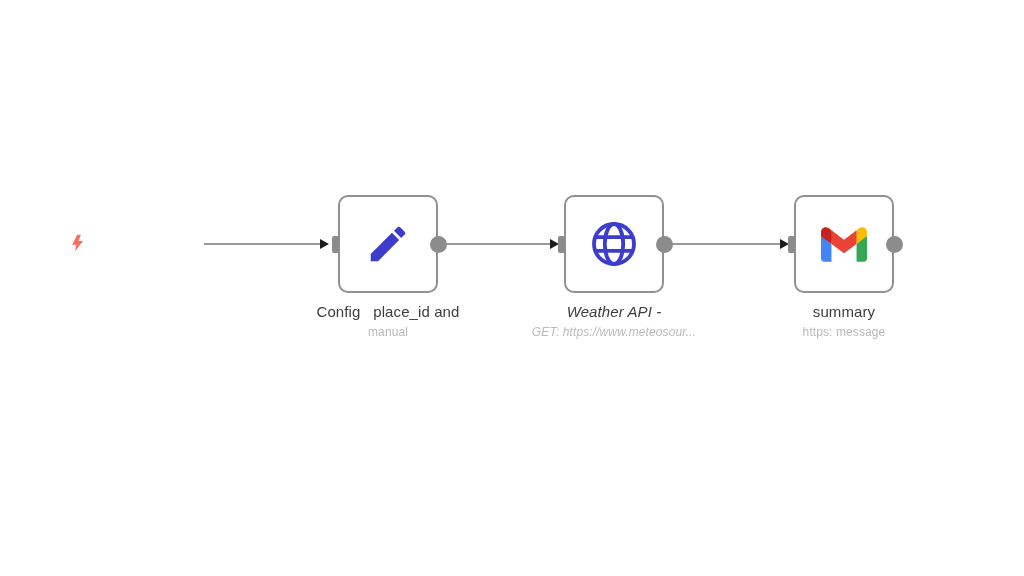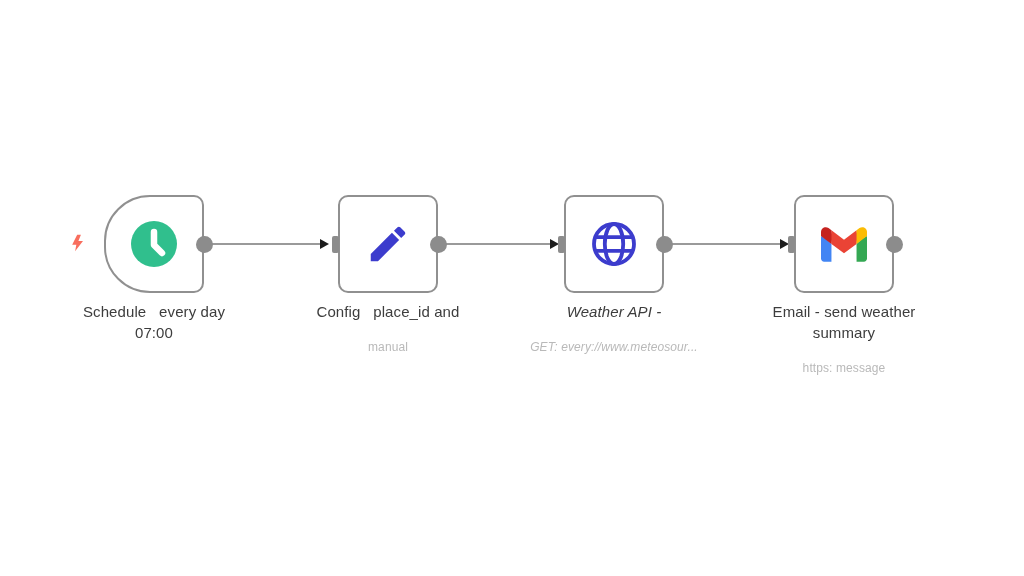--- a/index.html
+++ b/index.html
@@ -84,21 +84,21 @@
     transform: translateX(-50%);
     width: 220px;
     text-align: center;
     font-size: 15px;
     font-weight: 500;
     color: #3d3d3d;
     line-height: 21px;
     letter-spacing: 0.1px;
   }
   .node-subtitle {
-    margin-top: 18px;
+    margin-top: 3px;
     font-size: 12px;
     font-weight: 400;
     color: #b9b9b9;
     line-height: 14px;
     white-space: nowrap;
   }
   
   .trigger-bolt {
     position: absolute;
     left: 68px;
@@ -121,35 +121,20 @@
 
   <div class="connection" style="left:204px;width:116px;"></div>
   <div class="arrow-in" style="left:320px;top:239px;"></div>
 
   <div class="connection" style="left:434px;width:116px;"></div>
   <div class="arrow-in" style="left:550px;top:239px;"></div>
 
   <div class="connection" style="left:664px;width:116px;"></div>
   <div class="arrow-in" style="left:780px;top:239px;"></div>
 
-  <div class="node" style="left:104px;">
-    <div class="node-box trigger-shape">
-      <span>
-        <svg class="icon-svg" width="48" height="48" viewBox="0 0 48 48">
-          <circle cx="24" cy="24" r="23" fill="#30bf8d"></circle>
-          <path d="M24 12 L24 25 L32 33" stroke="#ffffff" stroke-width="6.5" stroke-linecap="round" stroke-linejoin="round" fill="none"></path>
-        </svg>
-      </span>
-    </div>
-    <div class="port-out"></div>
-    <div class="node-label">
-      <div>Schedule&nbsp;&nbsp; every day</div>
-      <div>07:00</div>
-    </div>
-  </div>
 
   <div class="node" style="left:338px;">
     <div class="node-box">
       <span>
         <svg class="icon-svg" width="46" height="46" viewBox="0 0 24 24">
           <path fill="#3c3ccd" d="M3 17.25V21h3.75L17.81 9.94l-3.75-3.75L3 17.25zM20.71 7.04c.39-.39.39-1.02 0-1.41l-2.34-2.34a1 1 0 0 0-1.41 0l-1.83 1.83 3.75 3.75 1.83-1.83z"></path>
         </svg>
       </span>
     </div>
     <div class="port-in"></div>
@@ -167,38 +152,37 @@
           <circle cx="12" cy="12" r="10"></circle>
           <ellipse cx="12" cy="12" rx="4.6" ry="10"></ellipse>
           <path d="M2.3 8.6 H21.7 M2.3 15.4 H21.7"></path>
         </svg>
       </span>
     </div>
     <div class="port-in"></div>
     <div class="port-out"></div>
     <div class="node-label">
       <div>Weather API -</div>
-      <div class="node-subtitle">GET: every://www.meteosour...</div>
+      <div class="node-subtitle">GET: https://www.meteosour...</div>
     </div>
   </div>
 
   <div class="node" style="left:794px;">
     <div class="node-box">
       <span>
         <svg class="icon-svg" width="46" height="35" viewBox="0 0 256 193">
           <path fill="#4285F4" d="M58.182 192.05V93.14L27.507 65.077 0 49.504v125.091c0 9.658 7.825 17.455 17.455 17.455h40.727Z"></path>
           <path fill="#34A853" d="M197.818 192.05h40.727c9.659 0 17.455-7.826 17.455-17.455V49.505l-27.507 15.573-30.675 28.062v98.91Z"></path>
           <path fill="#EA4335" d="m58.182 93.14-4.174-38.647 4.174-36.989L128 69.868l69.818-52.364 4.669 34.992-4.669 40.644L128 145.504z"></path>
           <path fill="#FBBC04" d="M197.818 17.504V93.14L256 49.504V26.231c0-21.585-24.64-33.89-41.89-20.945l-16.292 12.218Z"></path>
           <path fill="#C5221F" d="m0 49.504 26.759 20.07L58.182 93.14V17.504L41.89 5.286C24.61-7.66 0 4.646 0 26.23v23.273Z"></path>
         </svg>
       </span>
     </div>
     <div class="port-in"></div>
     <div class="port-out"></div>
     <div class="node-label">
-      <div>Email - send weather</div>
       <div>summary</div>
       <div class="node-subtitle">https: message</div>
     </div>
   </div>
 
 </div>
 
 </body></html>

